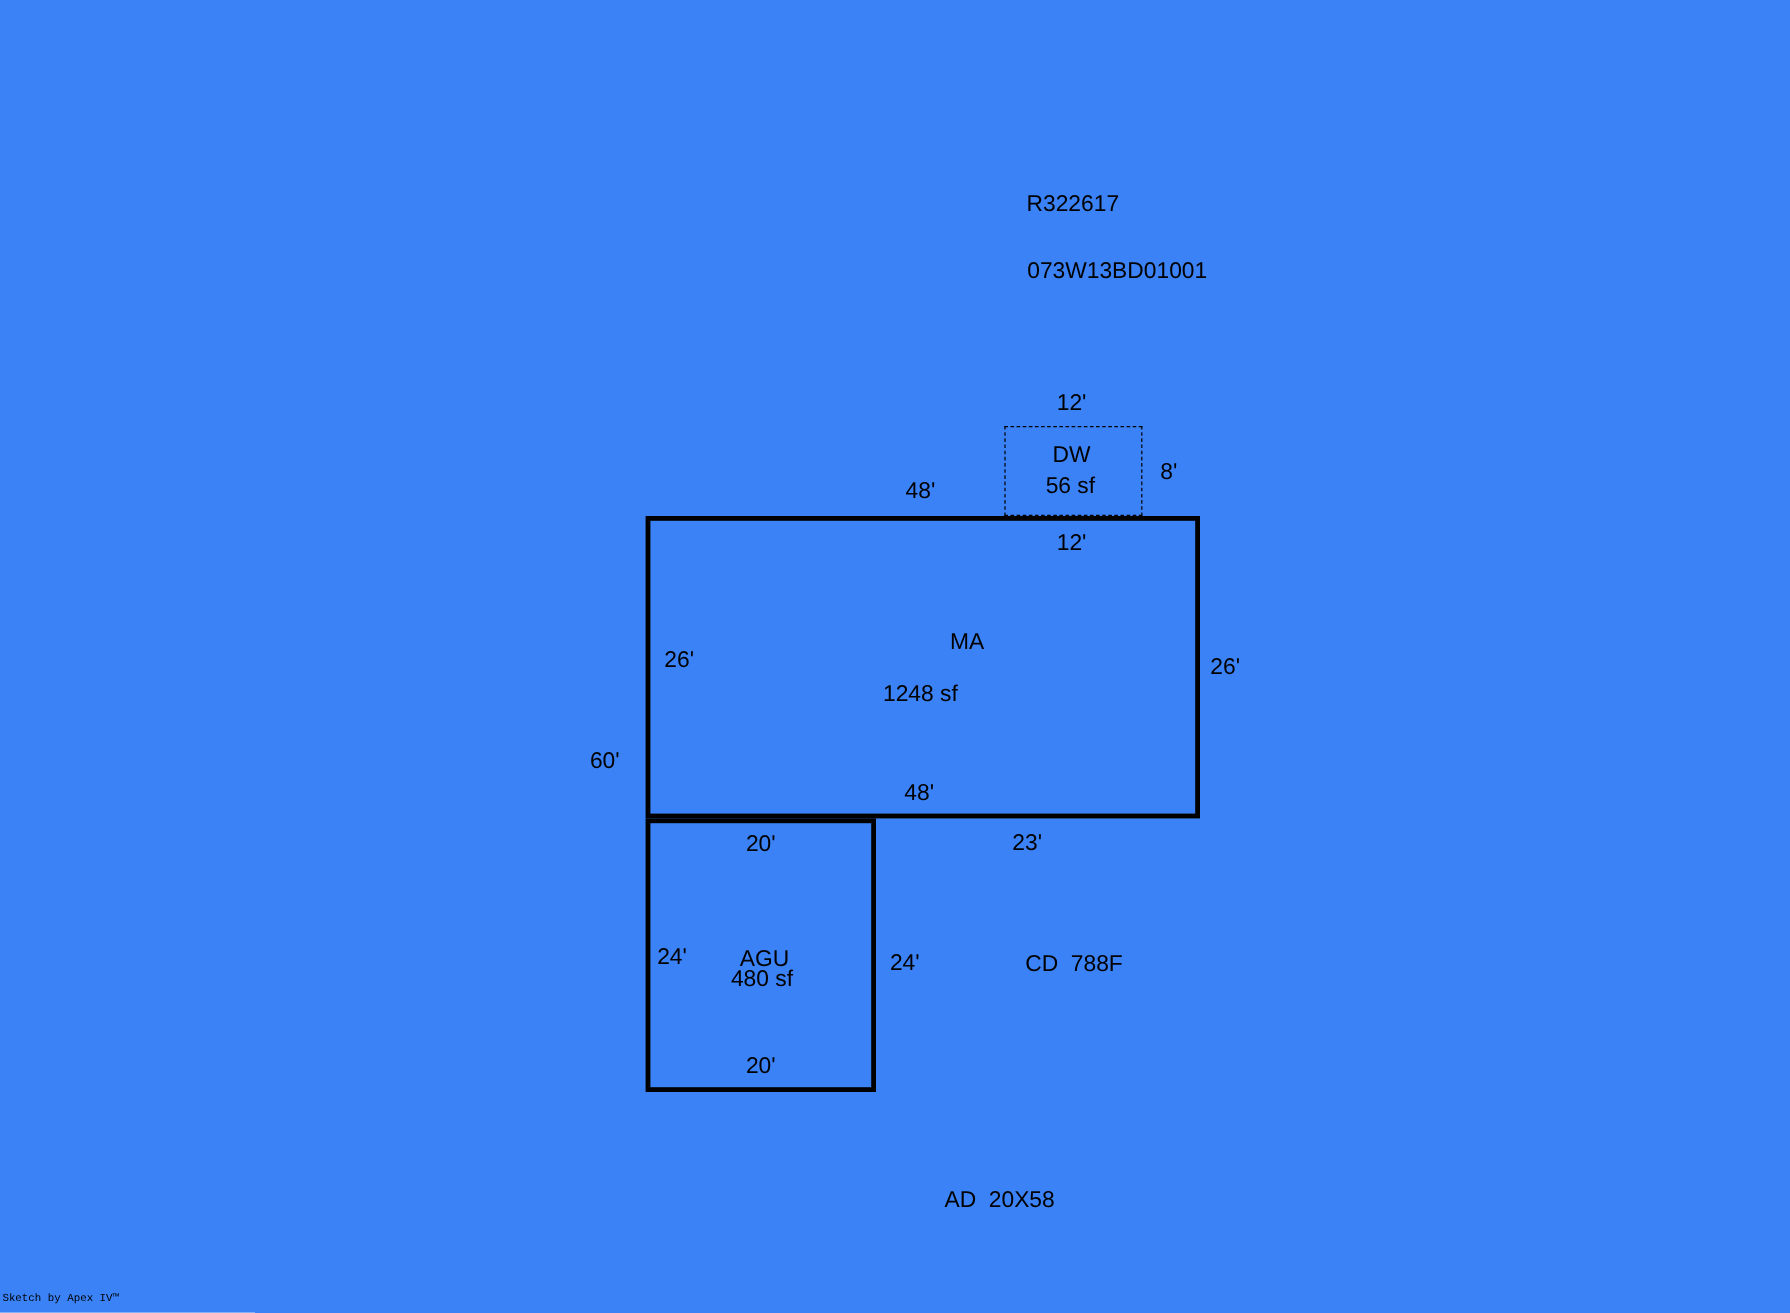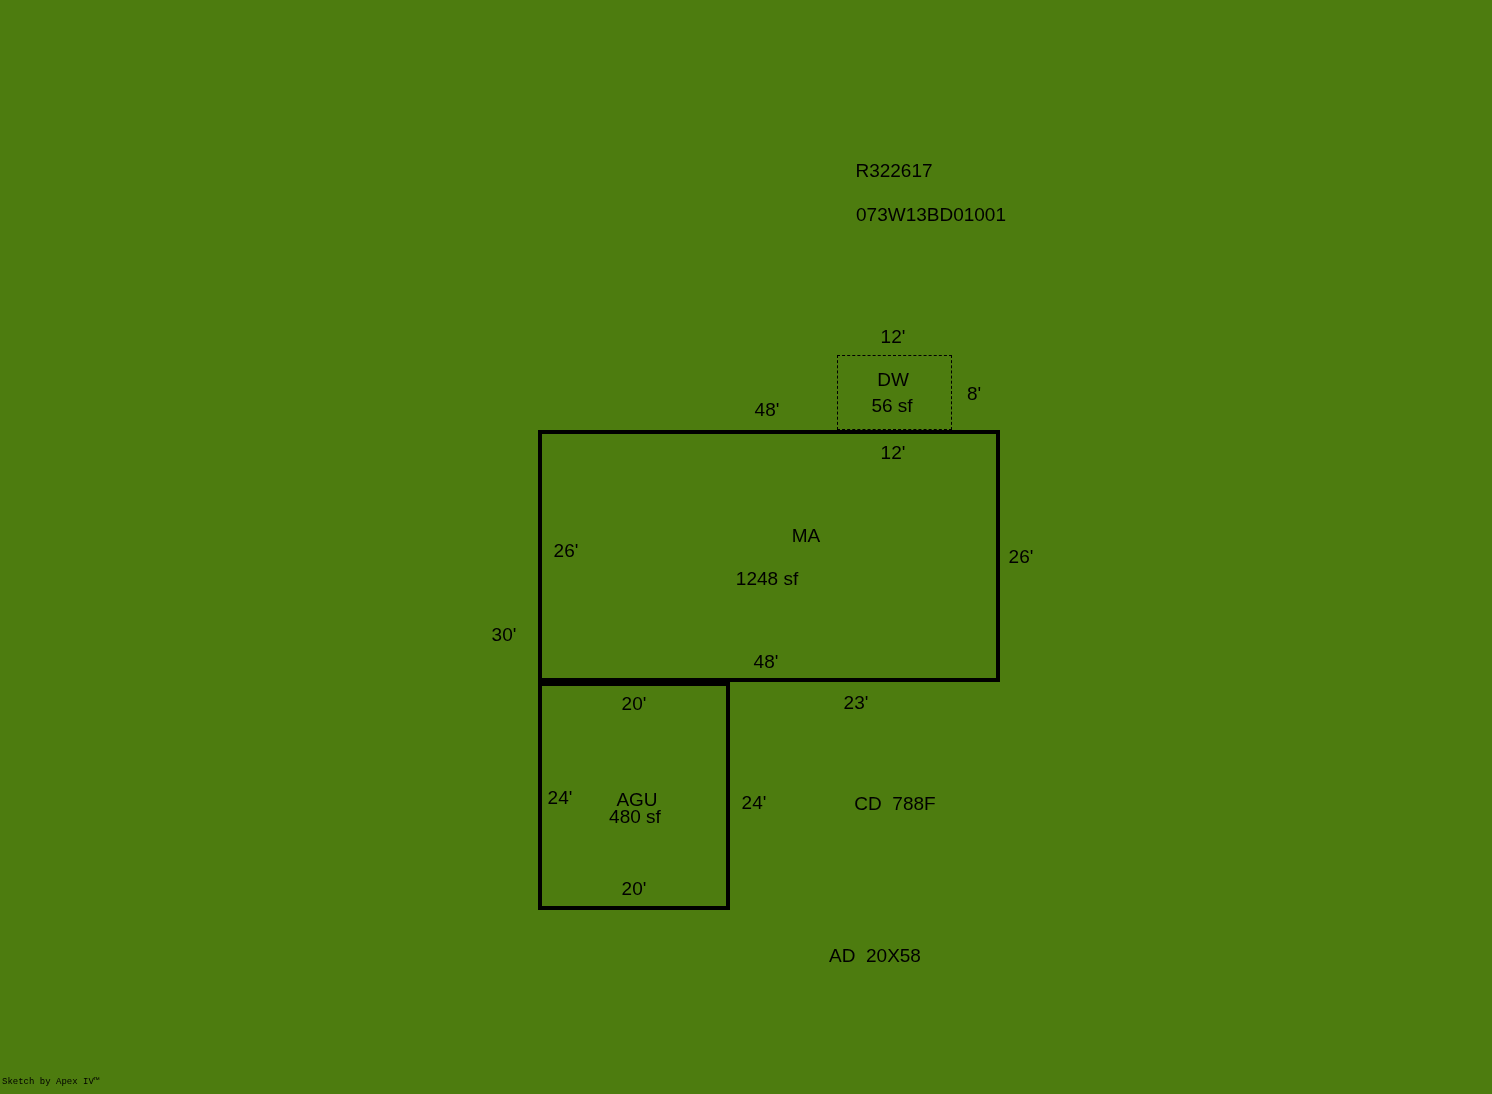--- a/index.html
+++ b/index.html
@@ -4,21 +4,21 @@
 <style>
   html, body {
     margin: 0;
     padding: 0;
     background: #ffffff;
   }
   #canvas {
     position: relative;
     width: 1492px;
     height: 1094px;
-    background: #4d7c0f;
+    background: #3b82f6;
     overflow: hidden;
     font-family: "Liberation Sans", sans-serif;
     color: #000;
   }
   .rect {
     position: absolute;
     box-sizing: border-box;
     background: transparent;
   }
   .rect.solid { border: 4px solid #000; }
@@ -33,21 +33,21 @@
   }
   .lbl.left-align { transform: none; }
 
   
   #ma-outline  { left: 538px; top: 430px; width: 462px; height: 252px; }
   #agu-outline { left: 538px; top: 682px; width: 192px; height: 228px; }
   #dw-outline  { left: 837px; top: 355px; width: 115px; height: 75px;  }
 
   
   #record-id        { left: 894px;  top: 160px; }
-  #parcel-id        { left: 931px;  top: 204px; }
+  #parcel-id        { left: 931px;  top: 216px; }
 
   #dw-dim-top       { left: 893px;  top: 326px; }
   #dw-label         { left: 893px;  top: 369px; }
   #dw-area          { left: 892px;  top: 395px; }
   #dw-dim-right     { left: 974px;  top: 383px; }
   #dw-dim-bottom    { left: 893px;  top: 442px; }
 
   #ma-dim-top       { left: 767px;  top: 399px; }
   #ma-label         { left: 768px;  top: 525px; margin-left: 38px; }
   #ma-area          { left: 767px;  top: 568px; }
@@ -58,21 +58,21 @@
   #ma-dim-bot-out   { left: 856px;  top: 692px; }
 
   #agu-dim-top      { left: 634px;  top: 693px; }
   #agu-label        { left: 637px;  top: 768px; margin-top: 21px; }
   #agu-area         { left: 635px;  top: 806px; }
   #agu-dim-left     { left: 560px;  top: 787px; }
   #agu-dim-right    { left: 754px;  top: 792px; }
   #agu-dim-bottom   { left: 634px;  top: 878px; }
 
   #cd-note          { left: 861px;  top: 793px; margin-left: 34px; }
-  #ad-note          { left: 833px;  top: 945px; margin-left: 42px; }
+  #ad-note          { left: 833px;  top: 990px; }
 
   #footer-credit    { left: 2px; top: 1077px; font-size: 9px; font-family: Liberation Mono, monospace; }
 </style>
 </head>
 <body>
 
 <div id="canvas">
 
   <span class="lbl" id="record-id">R322617</span>
   <span class="lbl" id="parcel-id">073W13BD01001</span>
@@ -84,21 +84,21 @@
   <span class="lbl" id="dw-dim-right">8'</span>
   <span class="lbl" id="dw-dim-bottom">12'</span>
 
   <div class="rect solid" id="ma-outline"></div>
   <span class="lbl" id="ma-dim-top">48'</span>
   <span class="lbl" id="ma-label">MA</span>
   <span class="lbl" id="ma-area">1248 sf</span>
   <span class="lbl" id="ma-dim-left">26'</span>
   <span class="lbl" id="ma-dim-right">26'</span>
   <span class="lbl" id="ma-dim-bottom">48'</span>
-  <span class="lbl" id="ma-dim-left-out">30'</span>
+  <span class="lbl" id="ma-dim-left-out">60'</span>
   <span class="lbl" id="ma-dim-bot-out">23'</span>
 
   <div class="rect solid" id="agu-outline"></div>
   <span class="lbl" id="agu-dim-top">20'</span>
   <span class="lbl" id="agu-label">AGU</span>
   <span class="lbl" id="agu-area">480 sf</span>
   <span class="lbl" id="agu-dim-left">24'</span>
   <span class="lbl" id="agu-dim-right">24'</span>
   <span class="lbl" id="agu-dim-bottom">20'</span>
 

